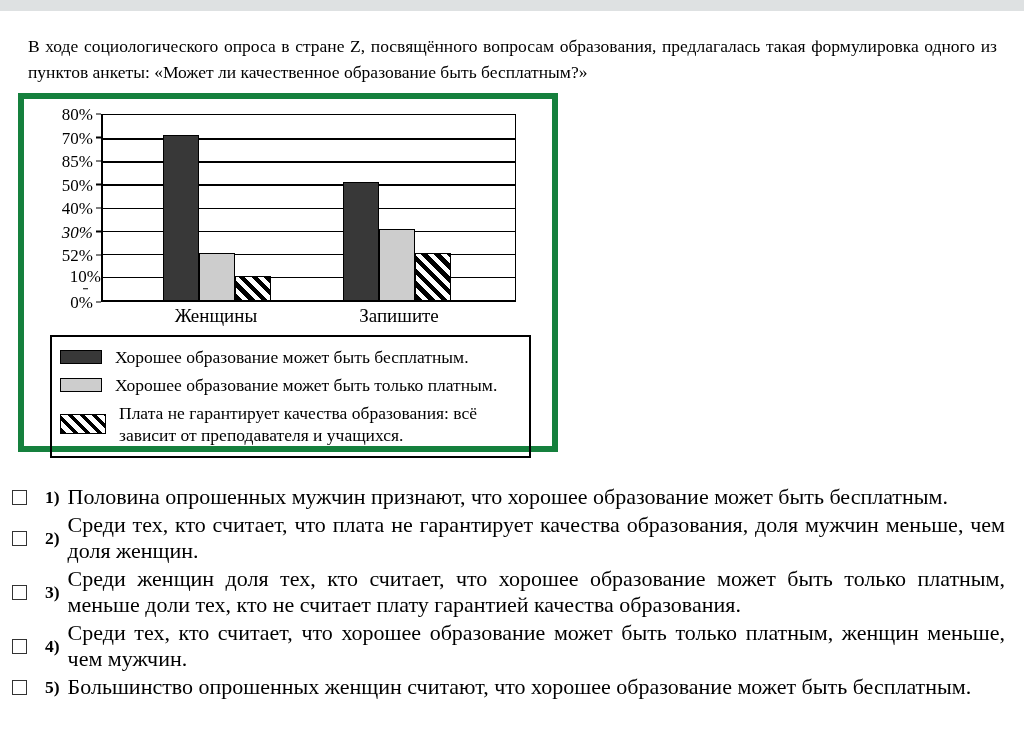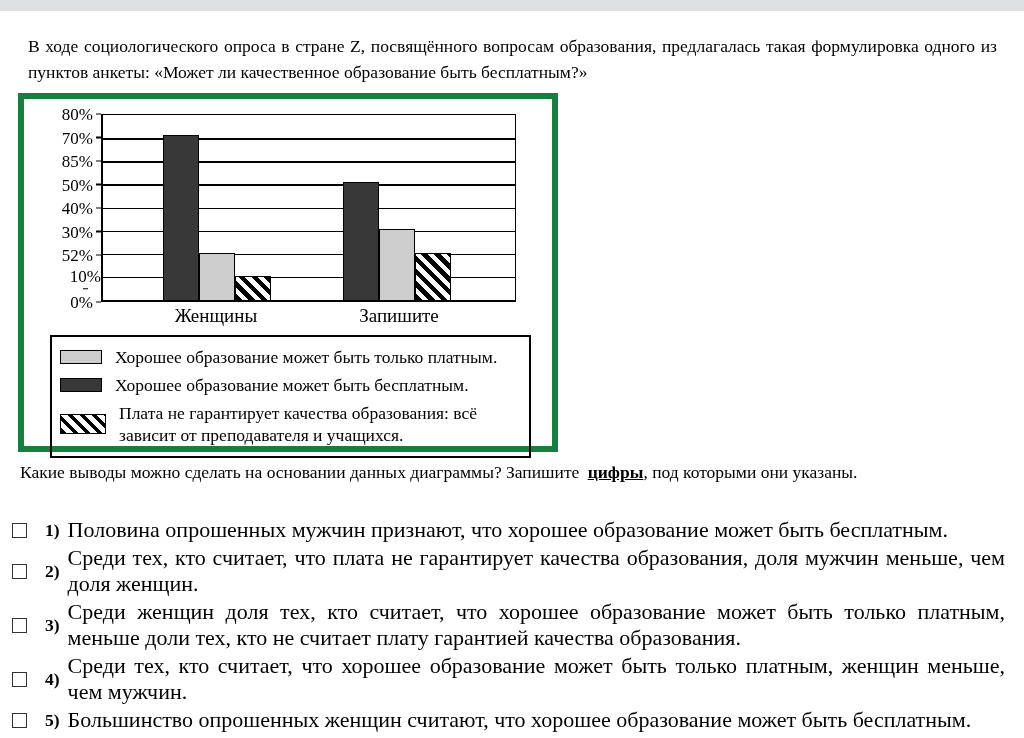--- a/index.html
+++ b/index.html
@@ -114,21 +114,21 @@
             <span class="tick"></span>
           </div>
           <div class="ylabel" style="top: 37.5%;">
             <span>50%</span>
             <span class="tick"></span>
           </div>
           <div class="ylabel" style="top: 50%;">
             <span>40%</span>
             <span class="tick"></span>
           </div>
-          <div class="ylabel" style="top: 62.5%;">
+          <div class="ylabel" style="top: 62.5%; font-style: italic;">
             <span>30%</span>
             <span class="tick"></span>
           </div>
           <div class="ylabel" style="top: 75%;">
             <span>52%</span>
             <span class="tick"></span>
           </div>
           <div class="ylabel" style="top: 87.5%; flex-direction: column;">
             <span>10%</span>
             <span class="tick"></span>
@@ -157,35 +157,34 @@
             <div class="bar hatched" style="height: 47px;"></div>
           </div>
         </div>
     </div>
     <div class="x-labels">
         <span style="left: 115px;">Женщины</span>
         <span style="left: 298px;">Запишите</span>
       </div>
     <div class="legend-box">
         <div class="legend-row">
+          <span class="swatch dark"></span>
+          <span class="legend-text">Хорошее образование может быть бесплатным.</span>
+        </div>
+        <div class="legend-row">
           <span class="swatch light"></span>
           <span class="legend-text">Хорошее образование может быть только платным.</span>
-        </div>
-        <div class="legend-row">
-          <span class="swatch dark"></span>
-          <span class="legend-text">Хорошее образование может быть бесплатным.</span>
         </div>
         <div class="legend-row">
           <span class="swatch hatched"></span>
           <span class="legend-text">Плата не гарантирует качества образования: всё зависит от преподавателя и учащихся.</span>
         </div>
       </div>
   </div>
 
-  <p class="question"><span>Какие выводы можно сделать на основании данных диаграммы? Запишите </span><span class="emph">цифры</span><span>, под которыми они указаны.</span></p>
 
   <div class="options">
   <div class="option">
     <div class="opt-check"></div>
     <span class="opt-num">1)</span>
     <span class="opt-text">Половина опрошенных мужчин признают, что хорошее образование может быть бесплатным.</span>
   </div>
 
   <div class="option">
     <div class="opt-check"></div>

